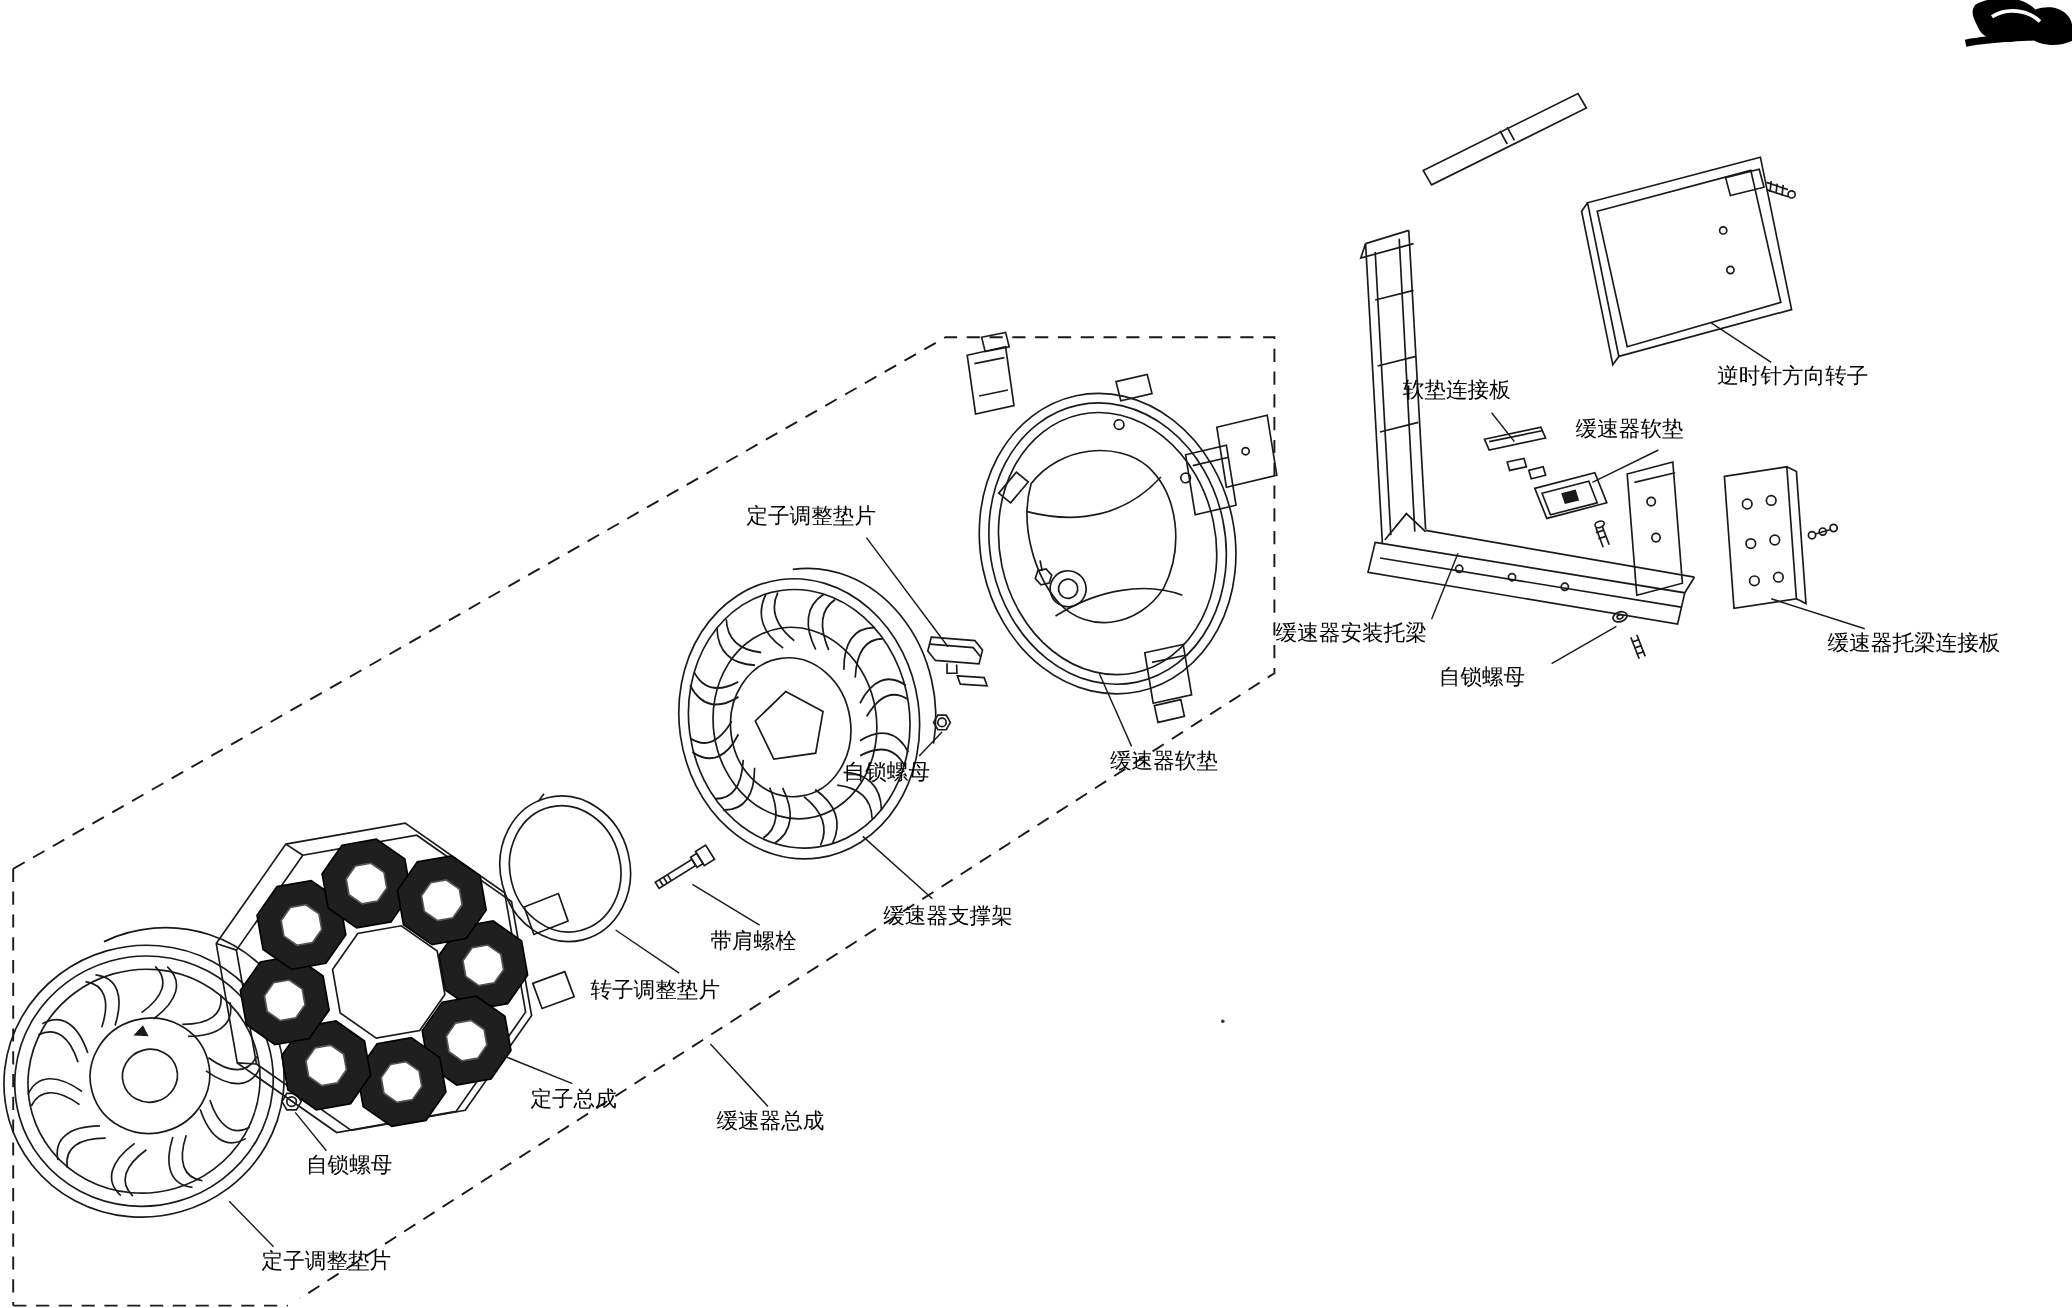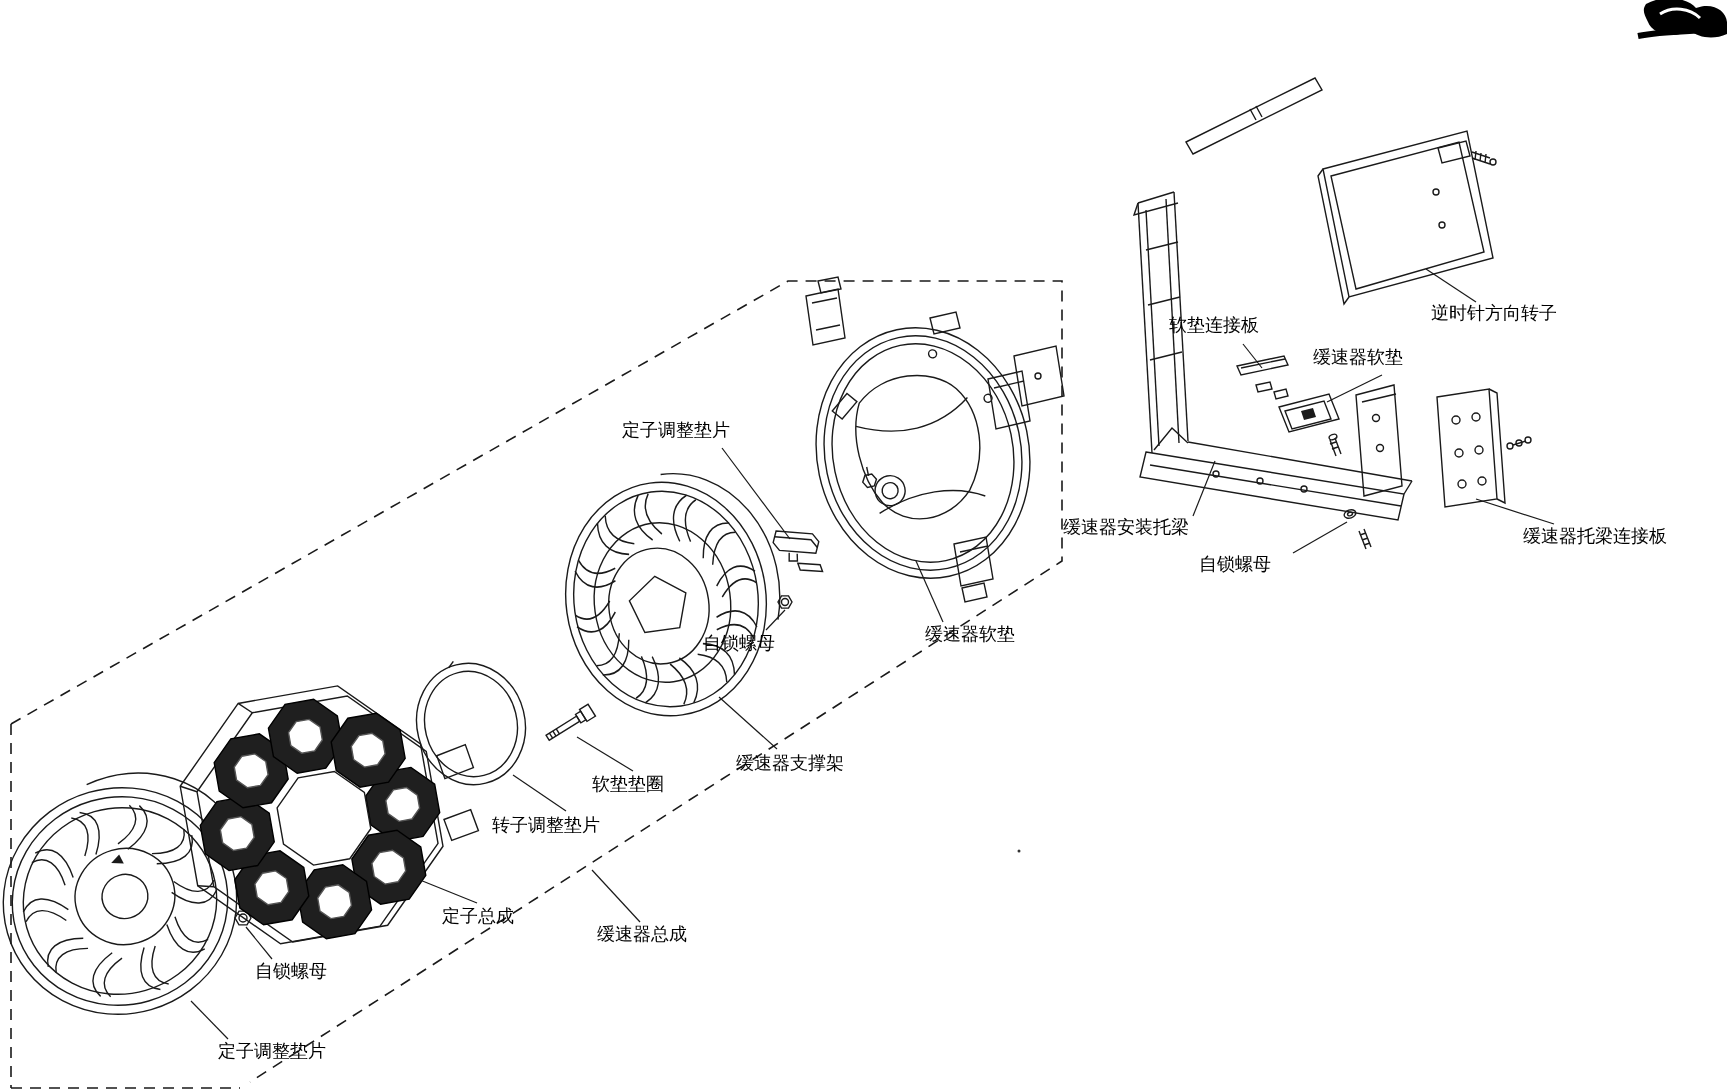--- a/index.html
+++ b/index.html
@@ -275,21 +275,21 @@
 
 <div class="lbl" style="left:622px;top:420px">定子调整垫片</div>
 <div class="lbl" style="left:1169px;top:315px">软垫连接板</div>
 <div class="lbl" style="left:1313px;top:347px">缓速器软垫</div>
 <div class="lbl" style="left:1431px;top:303px">逆时针方向转子</div>
 <div class="lbl" style="left:1063px;top:517px">缓速器安装托梁</div>
 <div class="lbl" style="left:1199px;top:554px">自锁螺母</div>
 <div class="lbl" style="left:1523px;top:526px">缓速器托梁连接板</div>
 <div class="lbl" style="left:703px;top:633px">自锁螺母</div>
 <div class="lbl" style="left:925px;top:624px">缓速器软垫</div>
-<div class="lbl" style="left:592px;top:774px">软垫垫圈</div>
+<div class="lbl" style="left:592px;top:774px">带肩螺栓</div>
 <div class="lbl" style="left:492px;top:815px">转子调整垫片</div>
 <div class="lbl" style="left:736px;top:753px">缓速器支撑架</div>
 <div class="lbl" style="left:442px;top:906px">定子总成</div>
 <div class="lbl" style="left:597px;top:924px">缓速器总成</div>
 <div class="lbl" style="left:255px;top:961px">自锁螺母</div>
 <div class="lbl" style="left:218px;top:1041px">定子调整垫片</div>
 
 </div>
 
 </body></html>

